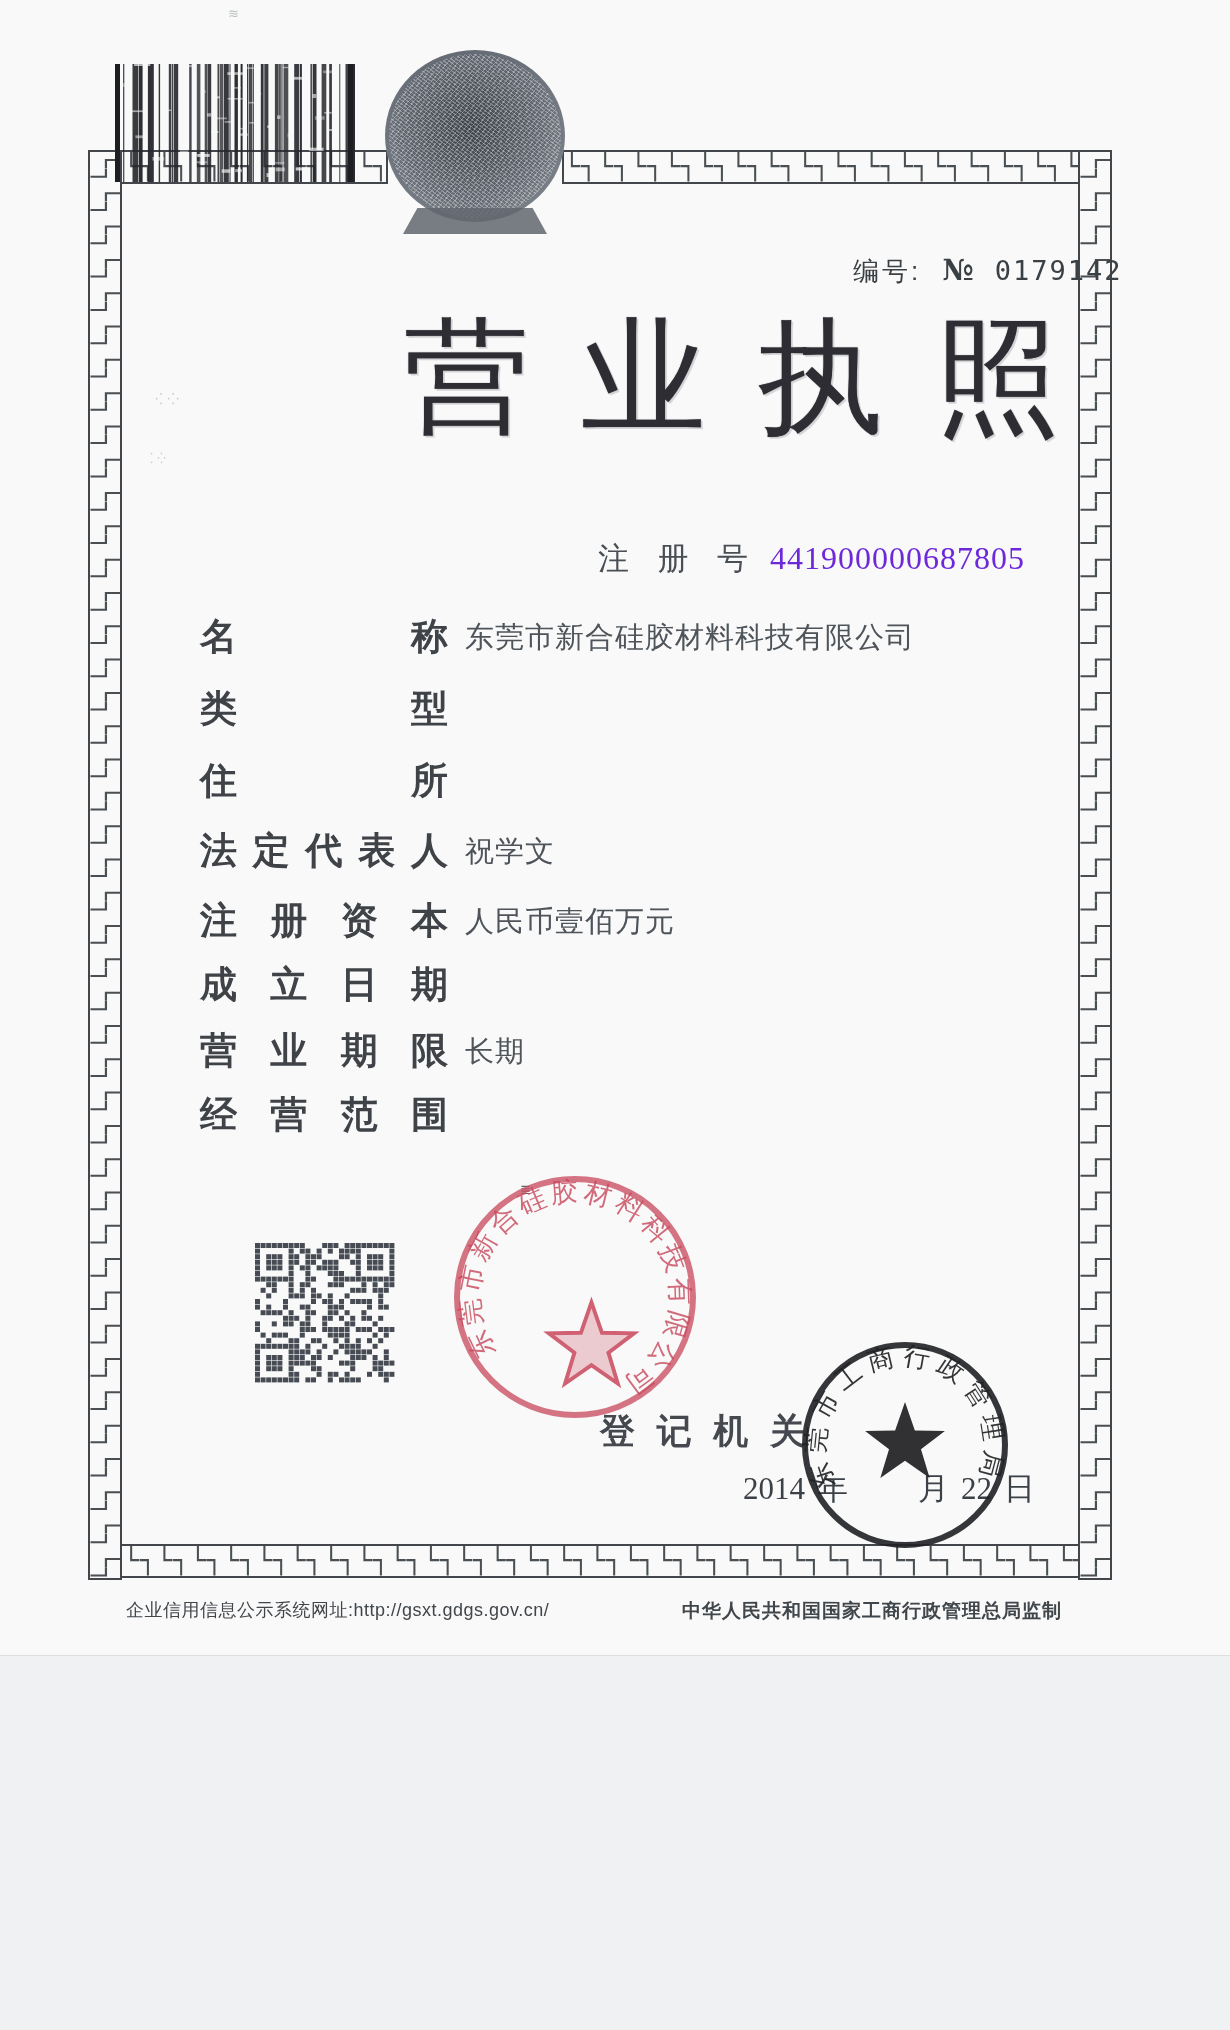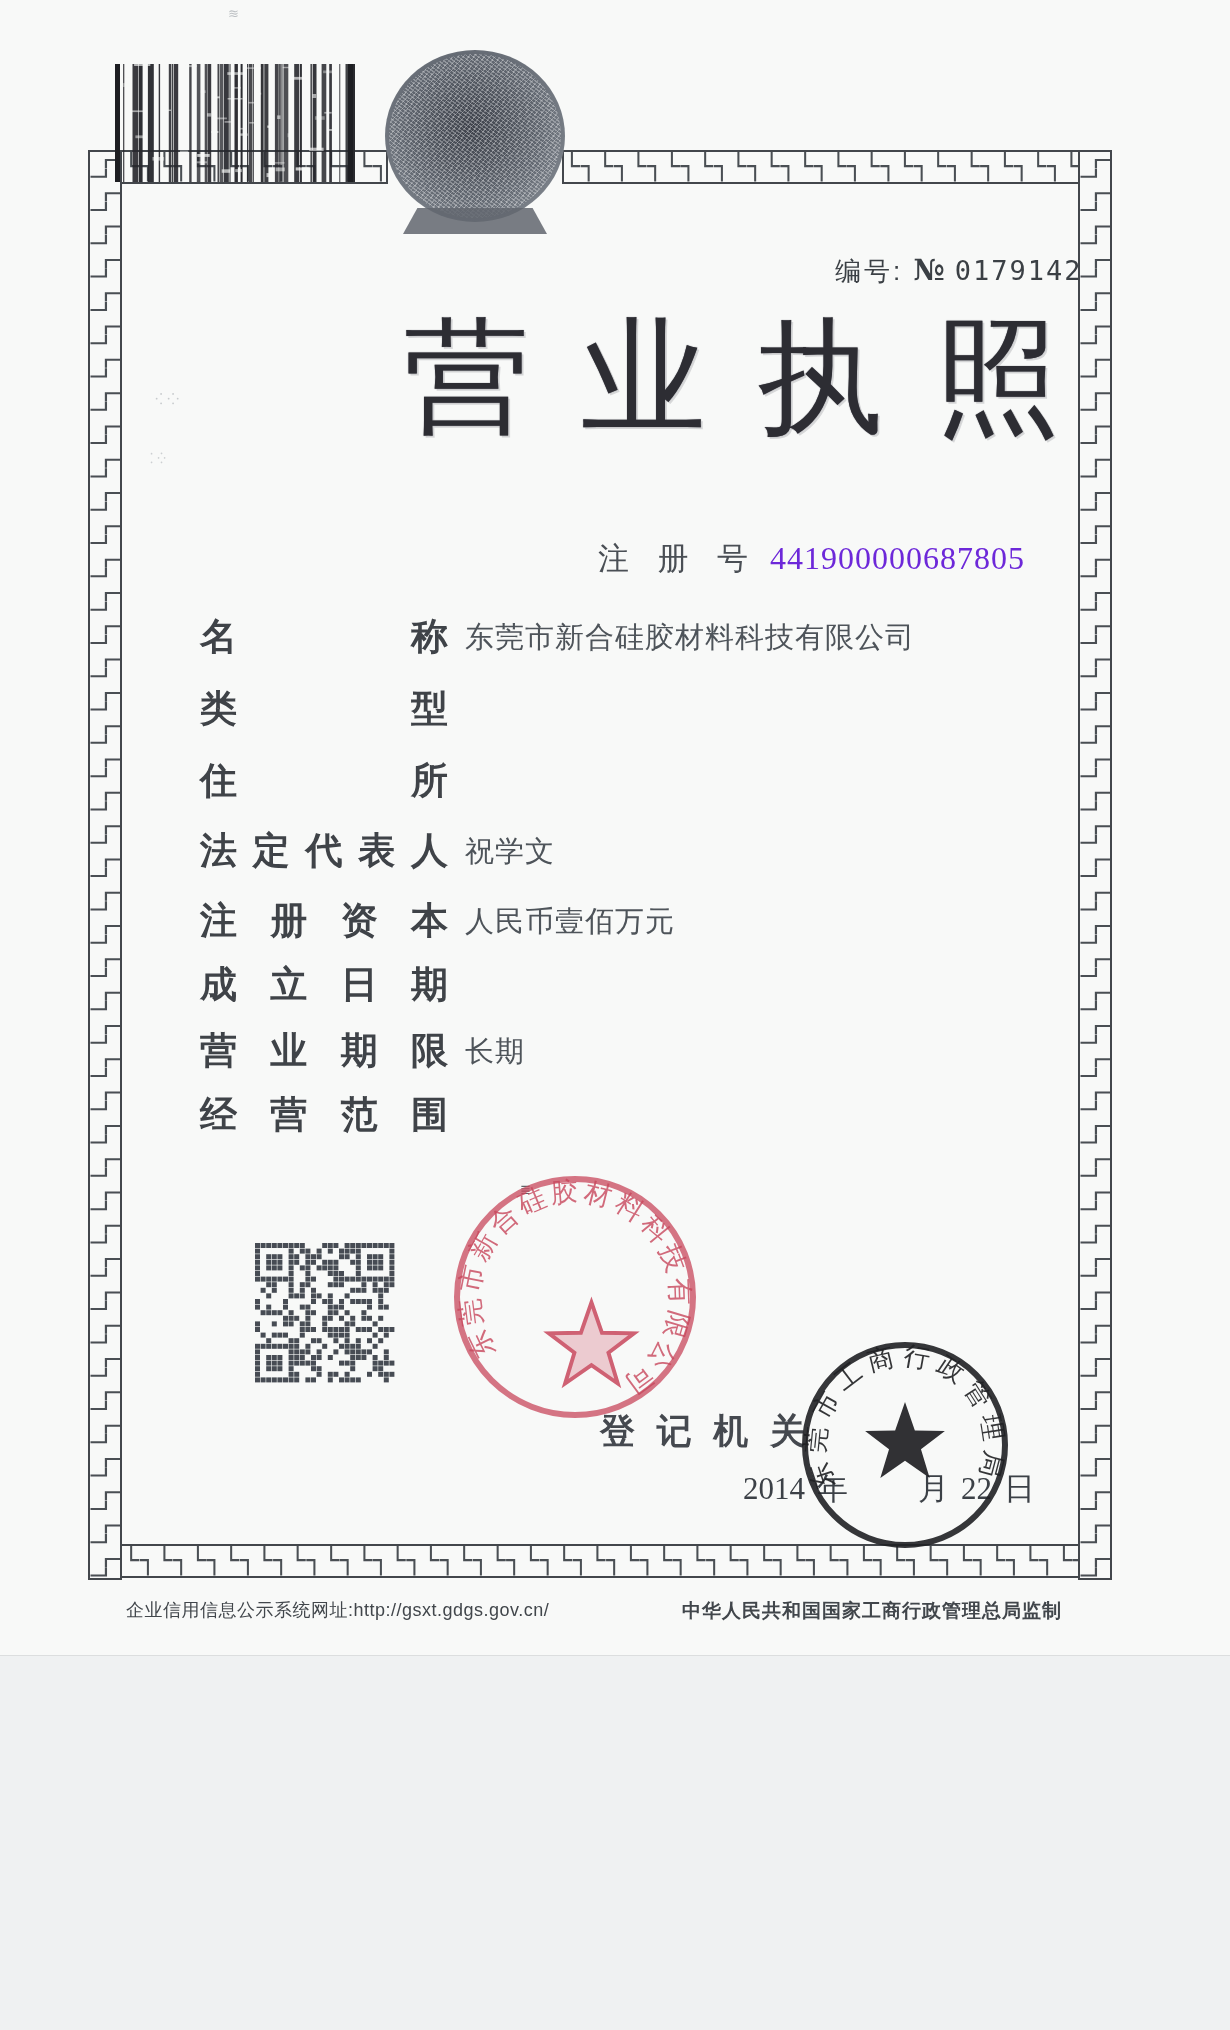--- a/index.html
+++ b/index.html
@@ -20,21 +20,21 @@
   .emblem .disc { position:absolute; left:0; top:0; width:180px; height:172px; border-radius:50%;
       background: radial-gradient(circle at 48% 45%, #3f434c 0%, #51565f 30%, #646a73 55%, #7d838b 75%, #a6abb2 90%, rgba(200,204,208,0) 97%); }
   .emblem .grain { position:absolute; left:4px; top:4px; width:172px; height:164px; border-radius:50%;
       background: repeating-linear-gradient(37deg, rgba(255,255,255,0) 0 2px, rgba(255,255,255,.30) 2px 3px),
                   repeating-linear-gradient(-49deg, rgba(240,242,244,0) 0 3px, rgba(240,242,244,.28) 3px 4px); }
   .emblem .base { position:absolute; left:18px; top:158px; width:144px; height:26px; background:#61666e; opacity:.85;
       clip-path: polygon(10% 0, 90% 0, 100% 100%, 0 100%); }
   .qr { position:absolute; left:255px; top:1243px; width:140px; height:140px; z-index:6; }
 
   
-  .serial { position:absolute; left:835px; top:253px; display:flex; align-items:baseline; gap:10px;
+  .serial { position:absolute; left:853px; top:253px; display:flex; align-items:baseline; gap:21px;
             color:#3b4045; z-index:6; }
   .serial .lab { font-size:26px; letter-spacing:3px; }
   .serial .nomark { font-family:"DejaVu Serif", serif; font-weight:bold; font-size:29px; }
   .serial .num { font-family:"DejaVu Sans Mono", monospace; font-size:27px; letter-spacing:2px; }
 
   .title { position:absolute; left:88px; top:295px; width:1024px; text-align:right; z-index:6;
            font-size:125px; font-weight:400; color:#2d2d33; letter-spacing:52px; margin-right:-52px;
            text-shadow: 0 0 1px #55555e, 2px 2px 0 rgba(100,100,110,.22);
            font-family:"Liberation Serif", serif; }
 

